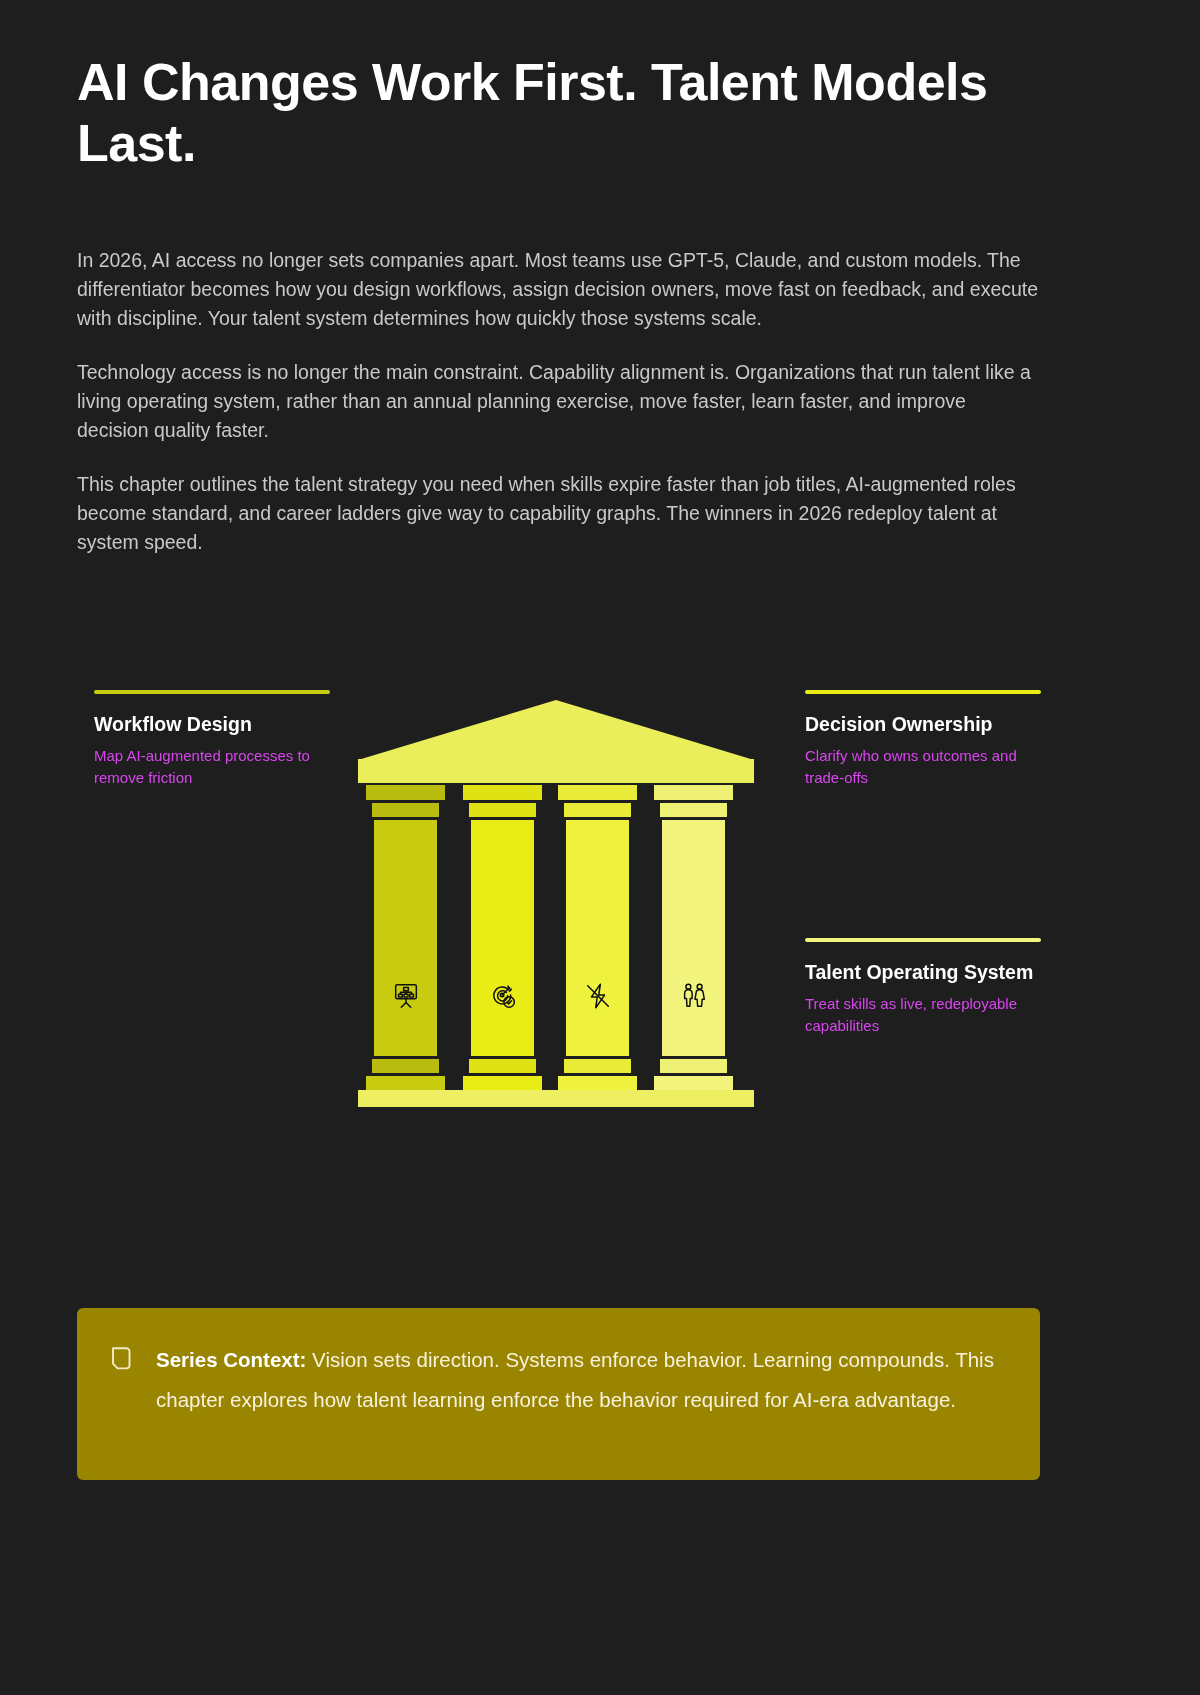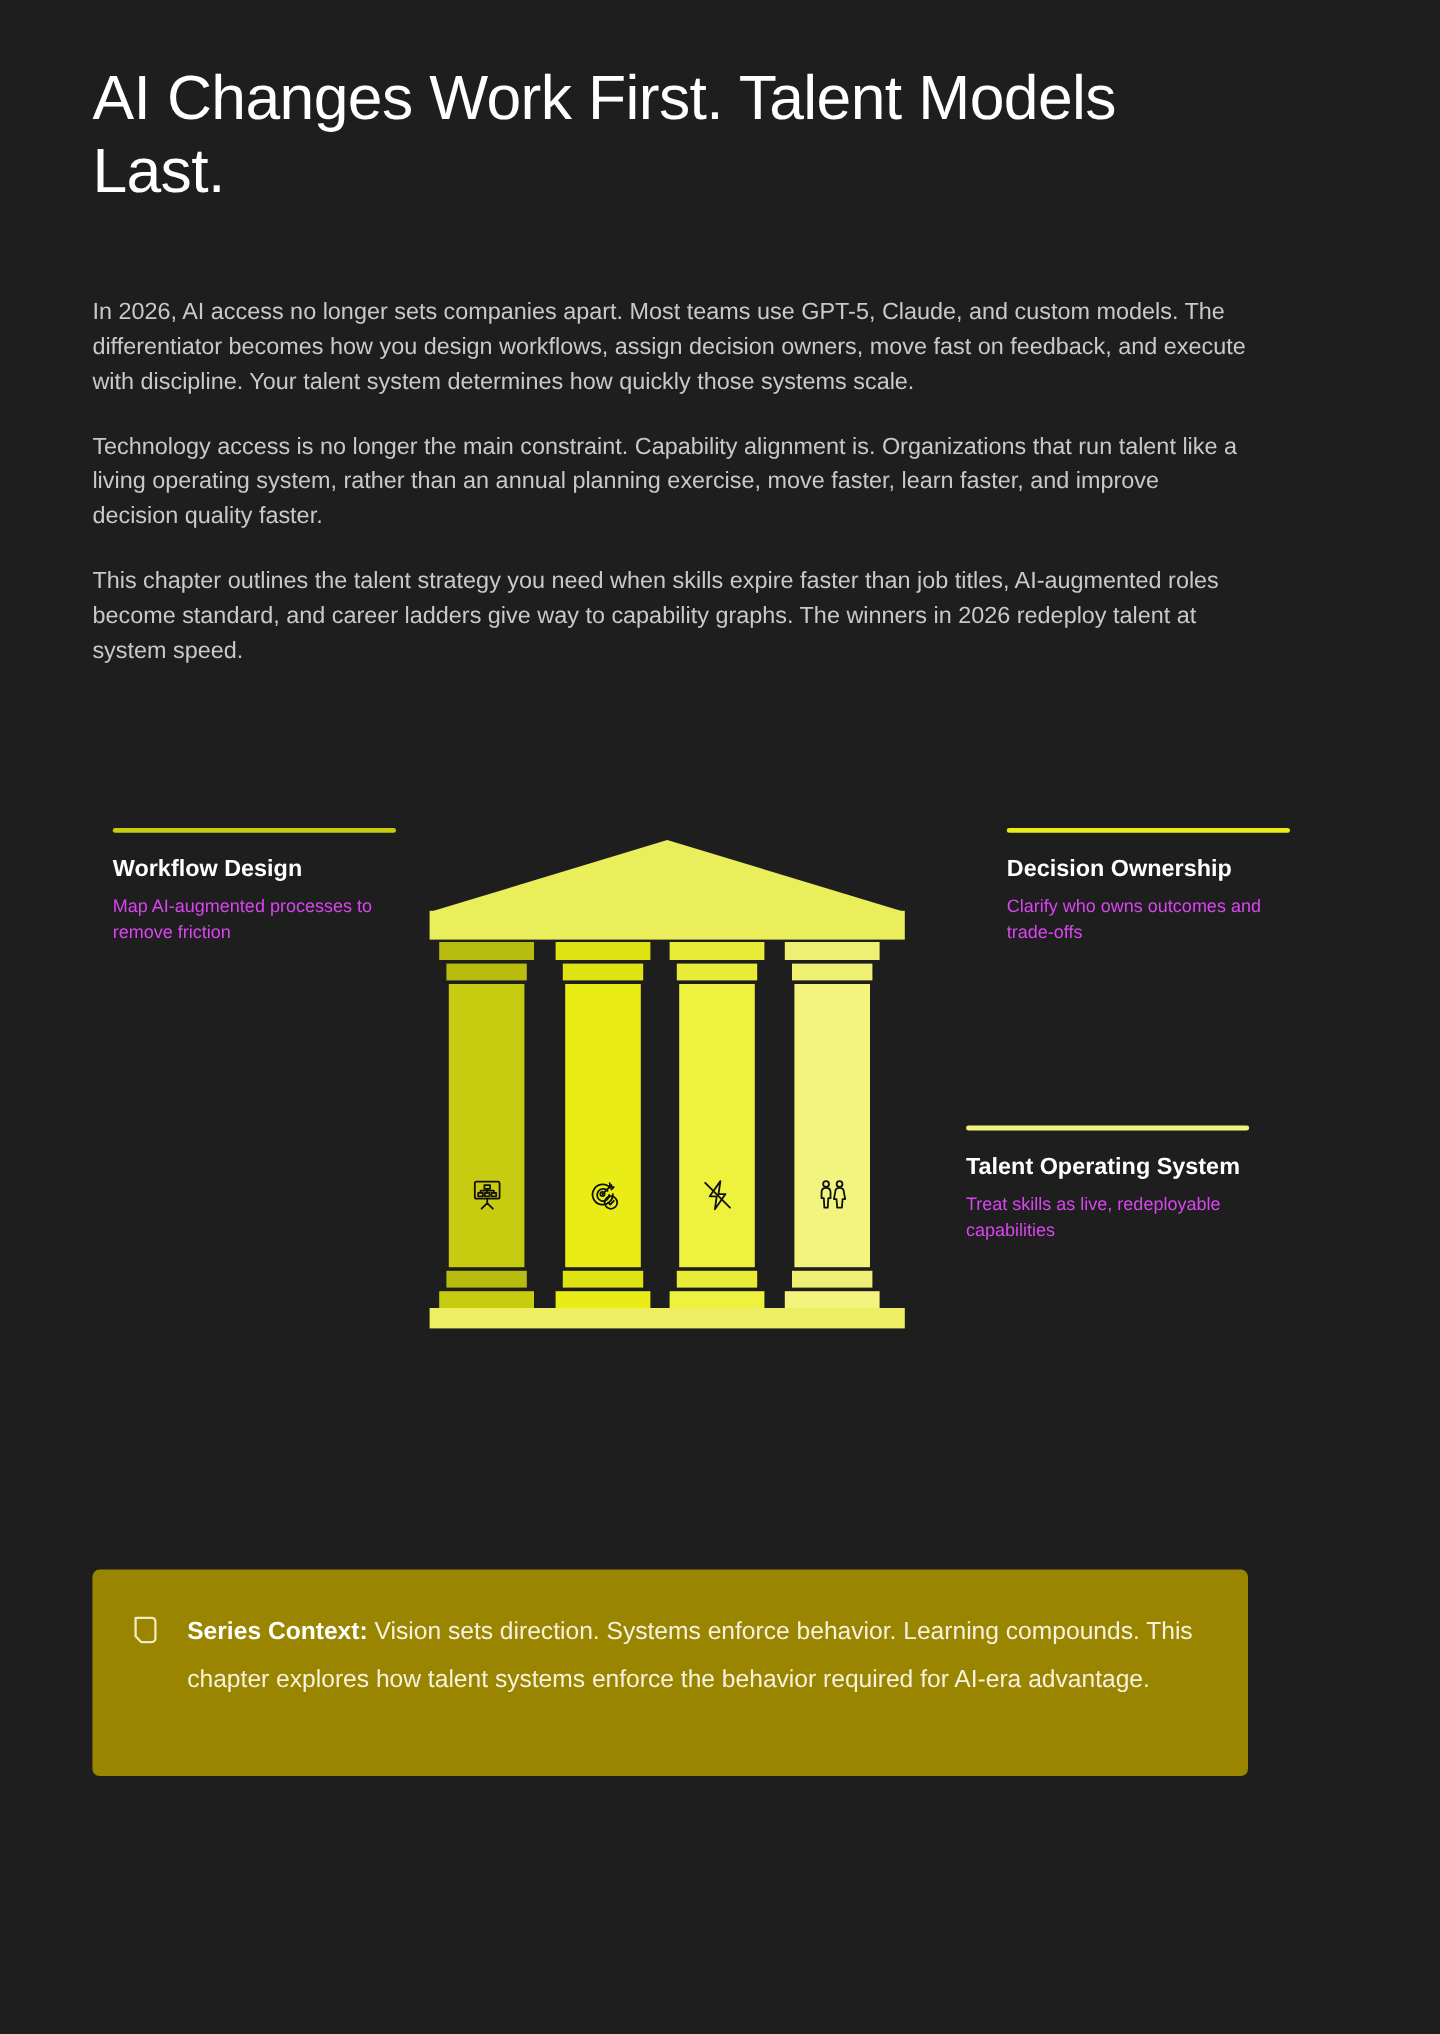--- a/index.html
+++ b/index.html
@@ -19,21 +19,21 @@
   }
 
   
   .title {
     position: absolute;
     left: 77px;
     top: 52px;
     width: 950px;
     font-size: 52px;
     line-height: 1.18;
-    font-weight: 400;
+    font-weight: 700;
     letter-spacing: -0.5px;
     color: #ffffff;
   }
 
   
   .intro {
     position: absolute;
     left: 77px;
     top: 246px;
     width: 965px;
@@ -61,21 +61,21 @@
     font-weight: 600;
     line-height: 1.35;
     margin-bottom: 8px;
   }
   .feat .f-desc {
     color: #d946ef;
     font-size: 15px;
     line-height: 1.45;
   }
   .feat-0 { left: 94px;  top: 690px; }
-  .feat-1 { left: 839px; top: 690px; }
+  .feat-1 { left: 805px; top: 690px; }
   .feat-2 { left: 94px;  top: 938px; }
   .feat-3 { left: 805px; top: 938px; }
 
   
   .temple {
     position: absolute;
     left: 358px;
     top: 700px;
     width: 396px;
     height: 410px;
@@ -273,16 +273,16 @@
 
     <div class="stylobate"></div>
   </div>
 
   <div class="callout">
     <span class="note-icon">
       <svg width="25" height="27" viewBox="0 0 25 27" fill="none" stroke="#f2ebc8" stroke-width="1.9" stroke-linecap="round" stroke-linejoin="round">
         <path d="M4 3.2h13.5a3 3 0 0 1 3 3v14.2a3 3 0 0 1-3 3H8.6L4 18.6z"></path>
       </svg>
     </span>
-    <div class="ctext"><b>Series Context:</b><span> Vision sets direction. Systems enforce behavior. Learning compounds. This chapter explores how talent systems enforce the behavior required for AI-era advantage.</span></div>
+    <div class="ctext"><b>Series Context:</b><span> Vision sets direction. Systems enforce behavior. Learning compounds. This chapter explores how talent learning enforce the behavior required for AI-era advantage.</span></div>
   </div>
 
 </div>
 
 </body></html>

